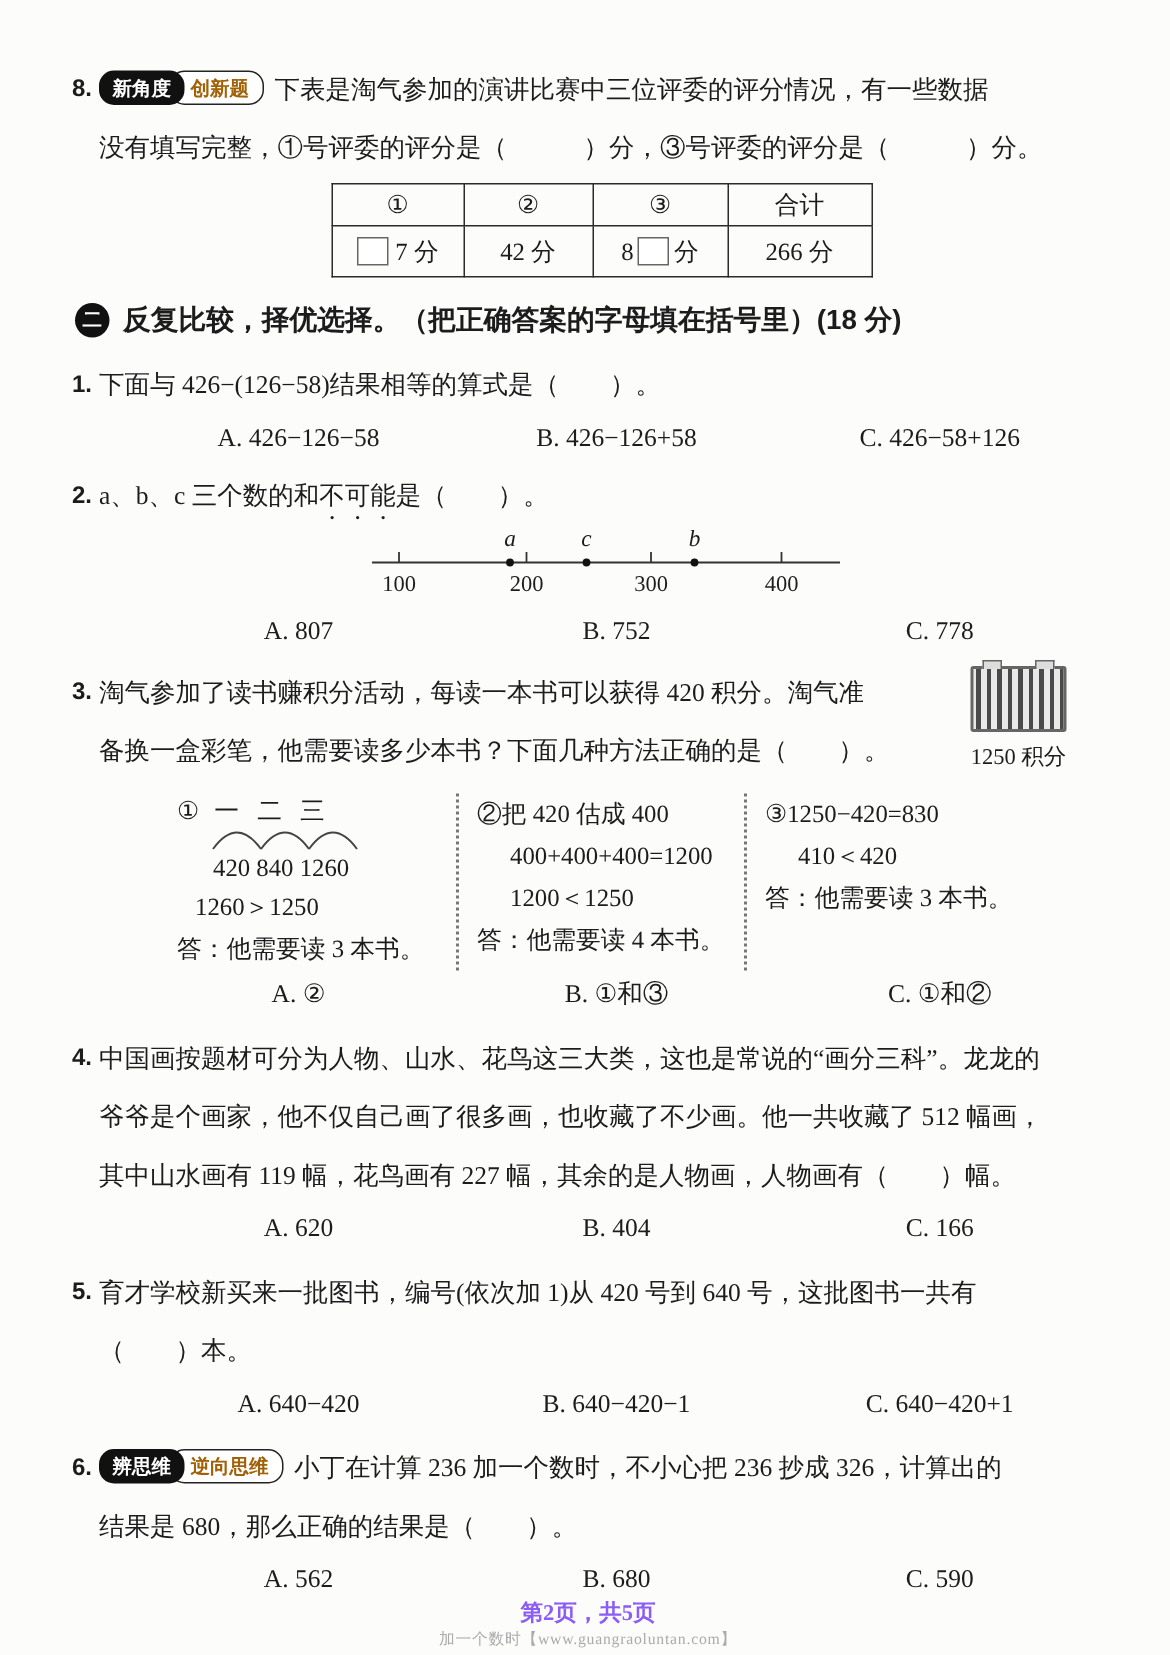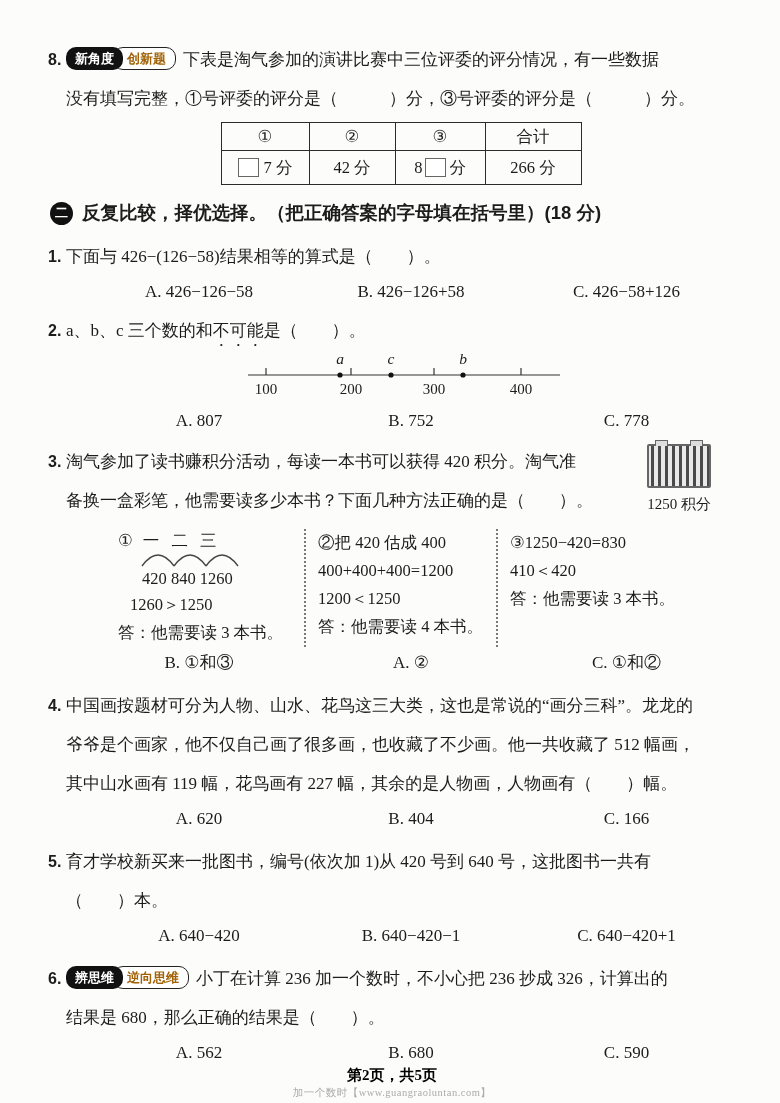--- a/index.html
+++ b/index.html
@@ -105,24 +105,24 @@
   .mcol { padding: 0 10px 0 12px; line-height: 28px; white-space: nowrap; }
   .mcol + .mcol { border-left: 2px dotted #777; }
   .mcol1 { width: 198px; }
   .mcol2 { width: 192px; }
   .mcol3 { width: 182px; }
   .mcol1 .row1 { line-height: 24px; }
   .m1-chars { margin-left: 10px; letter-spacing: 4px; }
   .arcs { display: block; margin: 0 0 0 22px; }
   .m1-nums { line-height: 24px; margin-left: 24px; }
   .m1-cmp { margin-left: 12px; }
-  .ind { }
+  .ind { margin-left: 22px; }
   
   .footer { margin-top: auto; text-align: center; }
-  .f-page { font-size: 15px; font-weight: 600; color: #000000; }
+  .f-page { font-size: 15px; font-weight: 600; color: #8b5cf6; }
   .f-mark { font-size: 10.5px; color: #ababab; margin-top: 1px; letter-spacing: 0.5px; }
 </style>
 </head>
 <body>
 
 <section class="q">
   <span class="q-num">8.</span>
   <div class="qline">
     <span class="badge badge-dark">新角度</span><span class="badge badge-light">创新题</span><span>下表是淘气参加的演讲比赛中三位评委的评分情况，有一些数据</span>
   </div>
@@ -217,22 +217,22 @@
       <div class="ind">1200＜1250</div>
       <div>答：他需要读 4 本书。</div>
     </div>
     <div class="mcol mcol3">
       <div><span>③</span><span>1250−420=830</span></div>
       <div class="ind">410＜420</div>
       <div>答：他需要读 3 本书。</div>
     </div>
   </div>
   <div class="opts">
+    <span>A. ②</span>
     <span>B. ①和③</span>
-    <span>A. ②</span>
     <span>C. ①和②</span>
   </div>
 </section>
 
 <section class="q mt10">
   <span class="q-num">4.</span>
   <div class="qline">中国画按题材可分为人物、山水、花鸟这三大类，这也是常说的“画分三科”。龙龙的</div>
   <div class="qline">爷爷是个画家，他不仅自己画了很多画，也收藏了不少画。他一共收藏了 512 幅画，</div>
   <div class="qline">其中山水画有 119 幅，花鸟画有 227 幅，其余的是人物画，人物画有（　　）幅。</div>
   <div class="opts">

